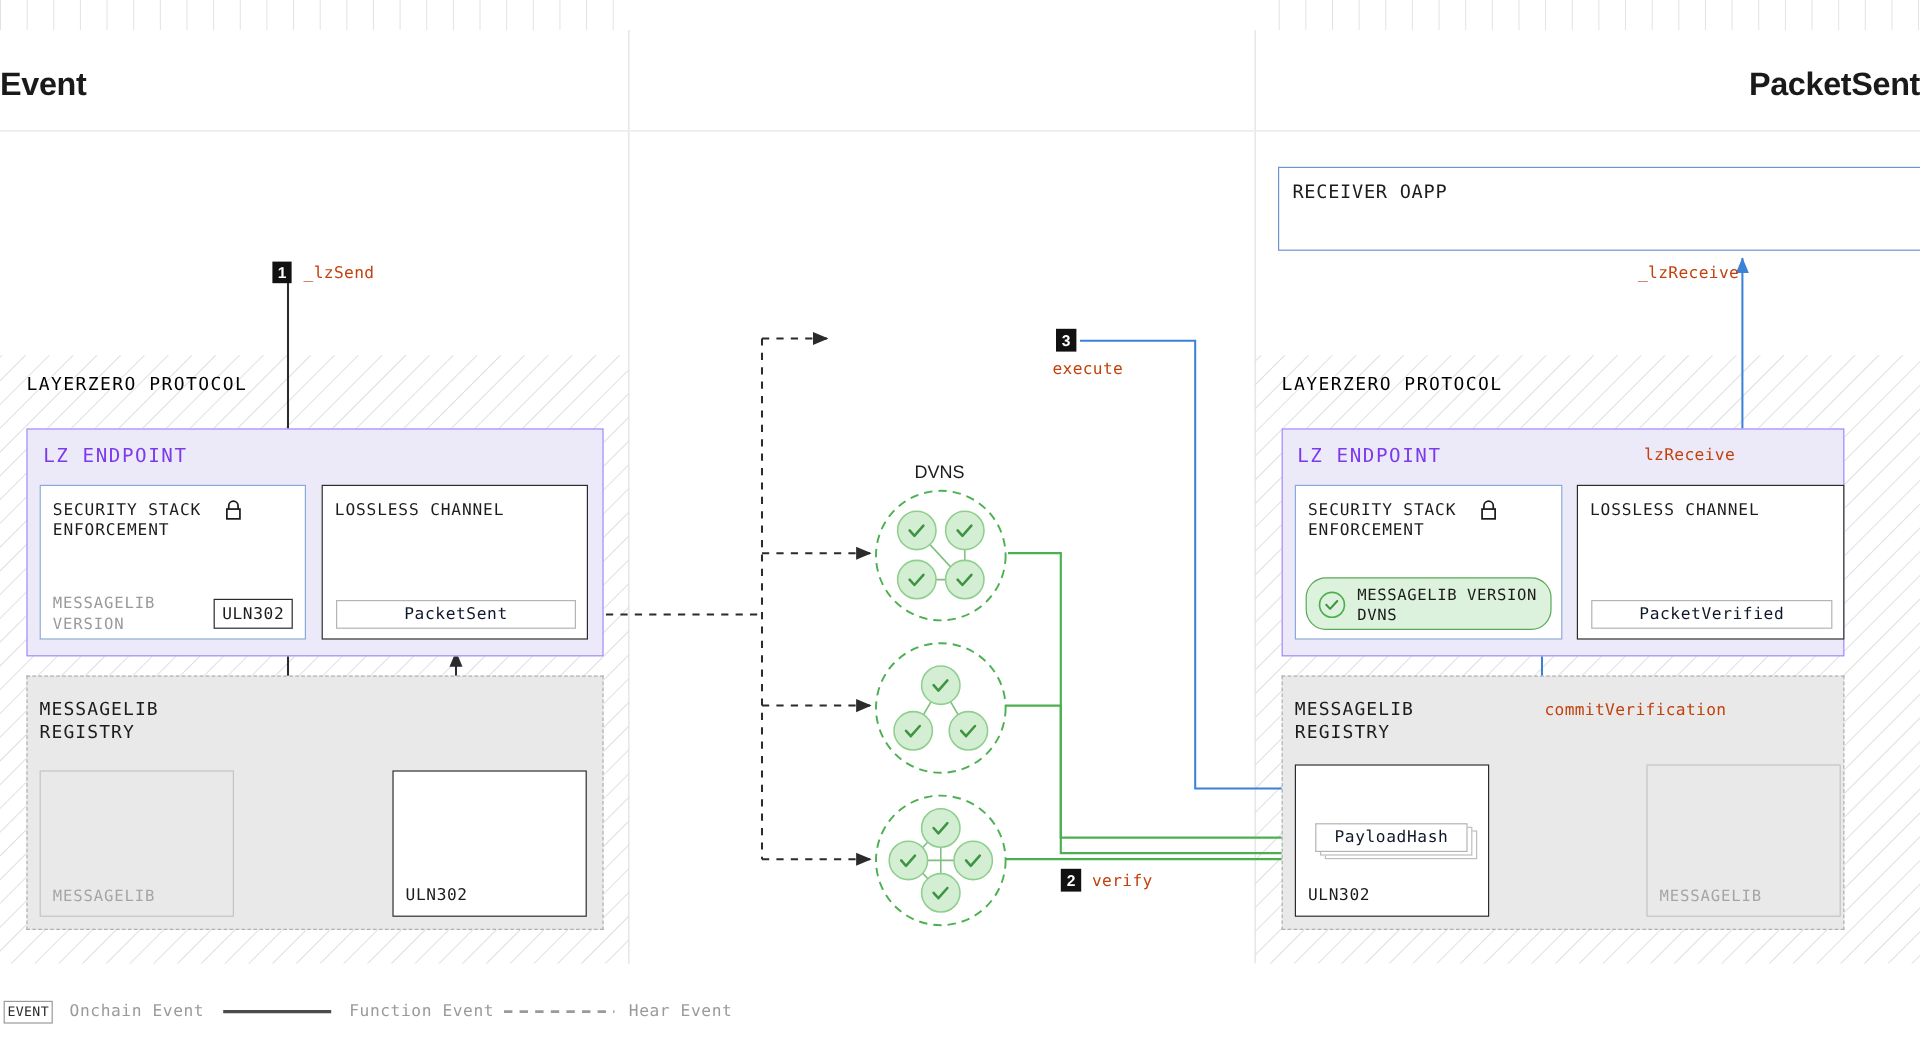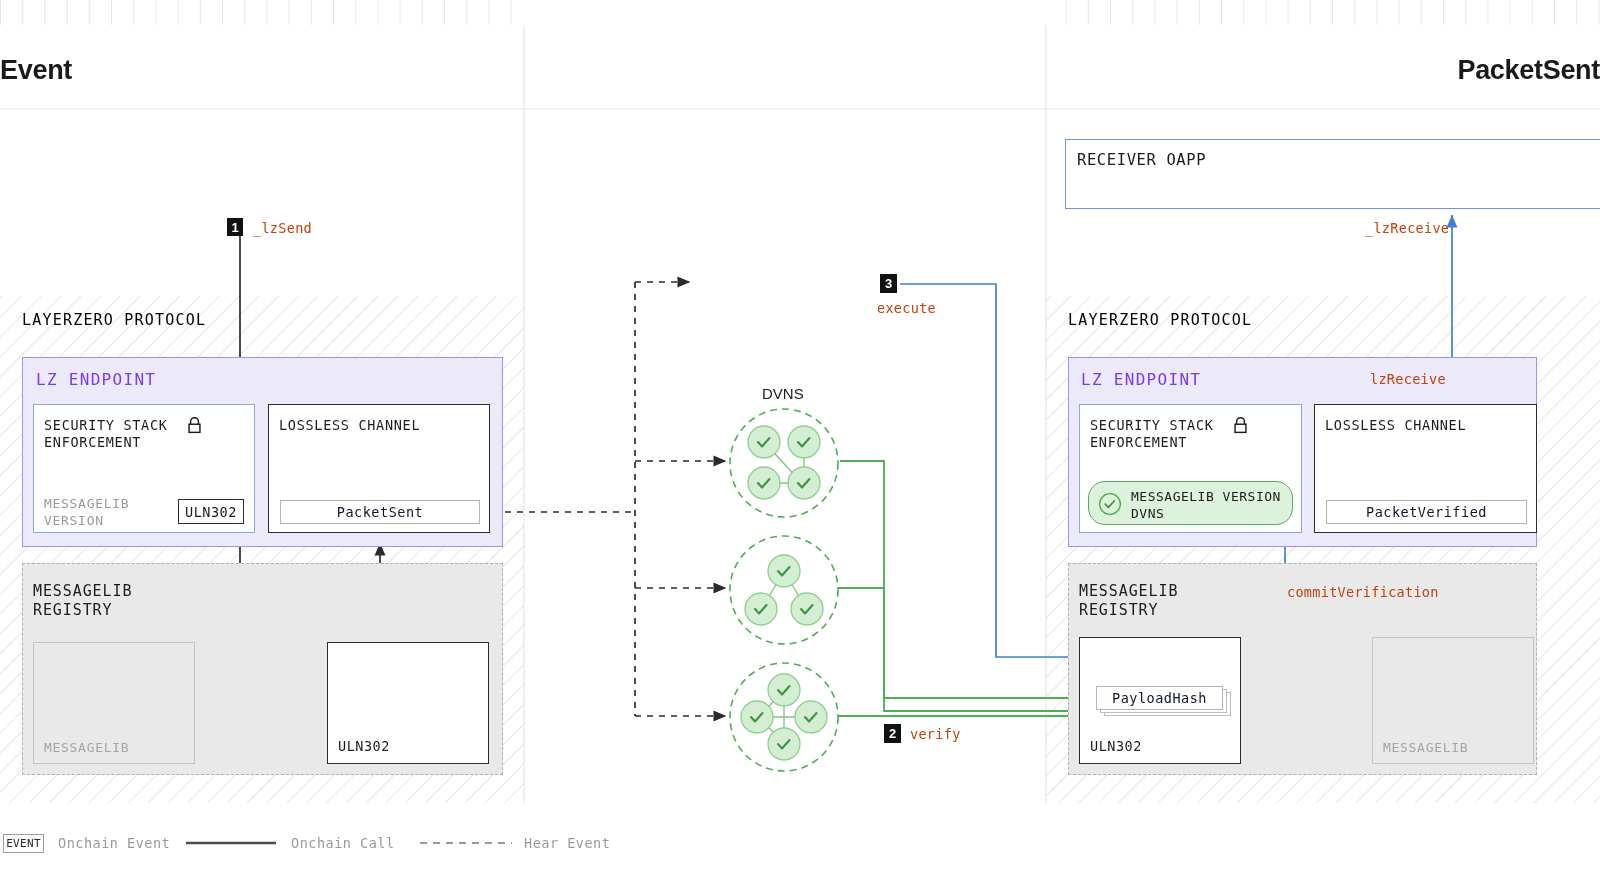--- a/index.html
+++ b/index.html
@@ -258,16 +258,16 @@
   <div class="abs" style="left:1104px;top:692px;width:127px;height:24px;border:1px solid #bdbdbd;background:#fff;box-sizing:border-box;"></div>
   <div class="abs" style="left:1100px;top:689px;width:127px;height:24px;border:1px solid #bdbdbd;background:#fff;box-sizing:border-box;"></div>
   <div class="abs evt-chip" style="left:1096px;top:686px;width:127px;height:24px;">PayloadHash</div>
 
   <div class="abs reg-slot" style="left:1372px;top:637px;width:162px;height:127px;">
     <div class="abs reg-slot-lbl" style="left:10px;top:102px;">MESSAGELIB</div>
   </div>
 
   <div class="abs legend-chip" style="left:3px;top:834px;width:41px;height:19px;">EVENT</div>
   <div class="abs legend-txt" style="left:58px;top:835px;">Onchain Event</div>
-  <div class="abs legend-txt" style="left:291px;top:835px;">Onchain Call</div>
+  <div class="abs legend-txt" style="left:291px;top:835px;">Function Event</div>
   <div class="abs legend-txt" style="left:524px;top:835px;">Hear Event</div>
 
 </div>
 
 </body></html>

